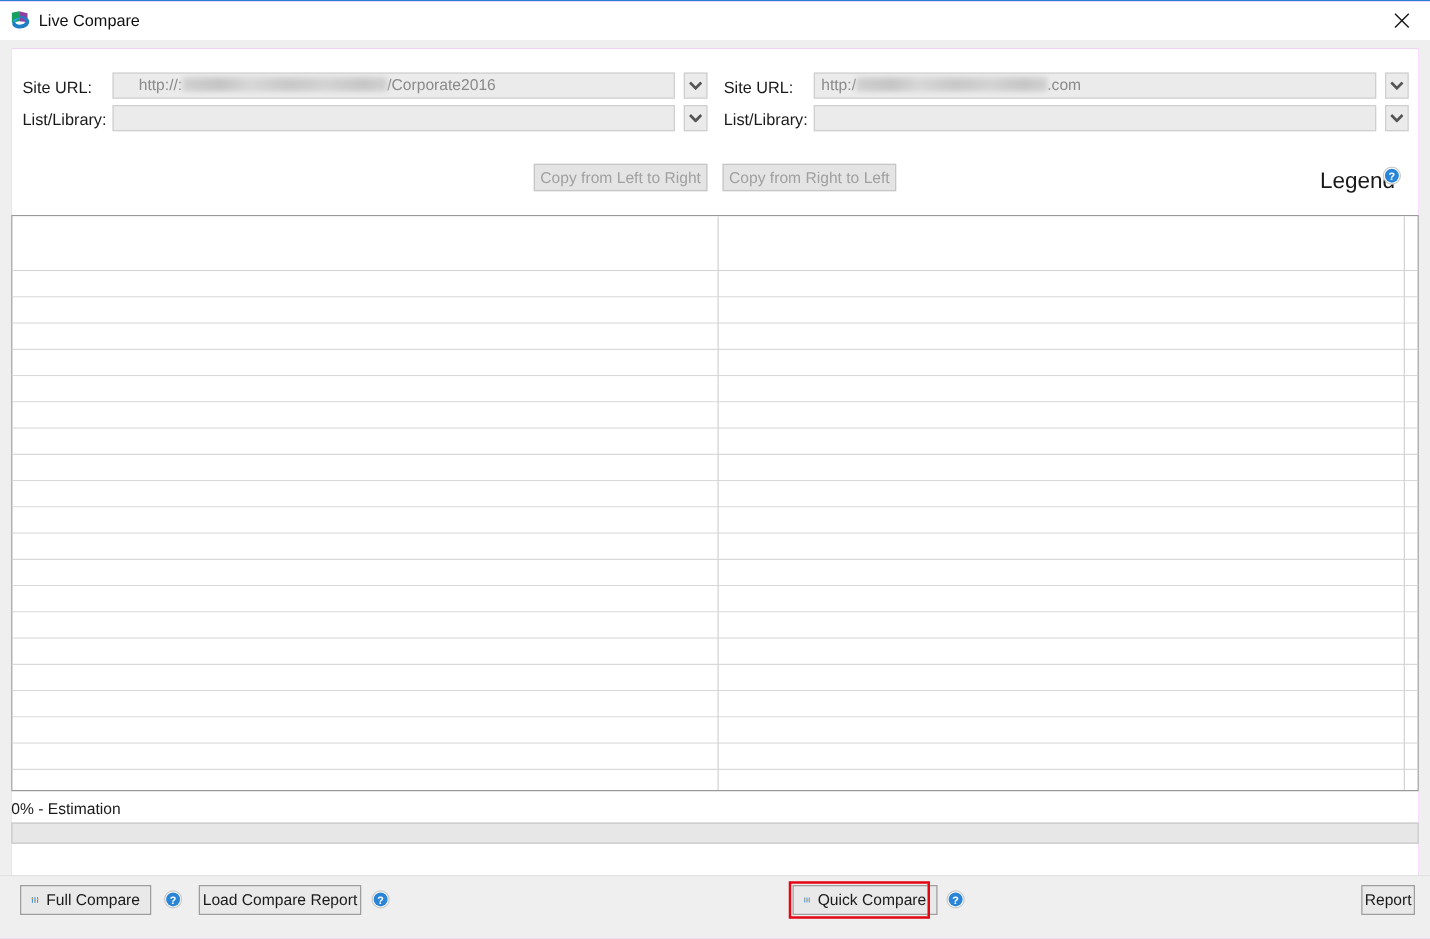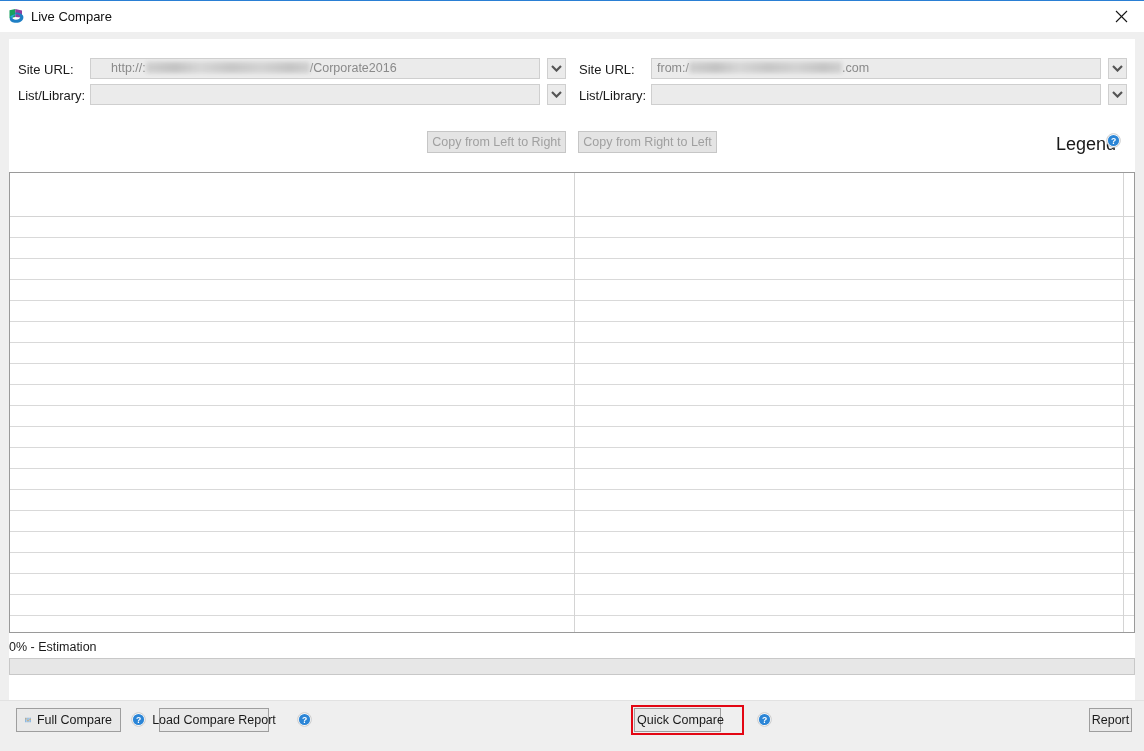--- a/index.html
+++ b/index.html
@@ -297,21 +297,21 @@
   <div class="field-label" style="left:18px; top:87px;">List/Library:</div>
   <div class="textbox" style="left:90px; top:83px; width:450px;"></div>
   <div class="dropbtn" style="left:547px; top:83px;">
     <svg width="11" height="7" viewBox="0 0 11 7">
       <path d="M1 1 L5.5 5.6 L10 1" stroke="#555555" stroke-width="2.1" fill="none"></path>
     </svg>
   </div>
 
   <div class="field-label" style="left:579px; top:61px;">Site URL:</div>
   <div class="textbox" style="left:651px; top:57px; width:450px;">
-    <span>from:/</span><span class="redacted" style="width:153px;"></span><span>.com</span>
+    <span>http:/</span><span class="redacted" style="width:153px;"></span><span>.com</span>
   </div>
   <div class="dropbtn" style="left:1108px; top:57px;">
     <svg width="11" height="7" viewBox="0 0 11 7">
       <path d="M1 1 L5.5 5.6 L10 1" stroke="#555555" stroke-width="2.1" fill="none"></path>
     </svg>
   </div>
 
   <div class="field-label" style="left:579px; top:87px;">List/Library:</div>
   <div class="textbox" style="left:651px; top:83px; width:450px;"></div>
   <div class="dropbtn" style="left:1108px; top:83px;">
@@ -377,30 +377,30 @@
     <span>Full Compare</span>
   </div>
   <div class="help-icon" style="left:131px; top:711px;">
     <svg width="15" height="15" viewBox="0 0 15 15">
       <circle cx="7.5" cy="7.5" r="6.8" fill="#ffffff" stroke="#c9c9c9" stroke-width="1"></circle>
       <circle cx="7.5" cy="7.5" r="5.6" fill="#2b85d6"></circle>
       <text x="7.5" y="11" font-family="Liberation Sans, sans-serif" font-size="8.6" font-weight="bold" fill="#ffffff" text-anchor="middle">?</text>
     </svg>
   </div>
 
-  <div class="btn plain" style="left:159px; top:707px; width:110px; height:24px;">Load Compare Report</div>
+  <div class="btn plain" style="left:159px; top:707px; width:130px; height:24px;">Load Compare Report</div>
   <div class="help-icon" style="left:297px; top:711px;">
     <svg width="15" height="15" viewBox="0 0 15 15">
       <circle cx="7.5" cy="7.5" r="6.8" fill="#ffffff" stroke="#c9c9c9" stroke-width="1"></circle>
       <circle cx="7.5" cy="7.5" r="5.6" fill="#2b85d6"></circle>
       <text x="7.5" y="11" font-family="Liberation Sans, sans-serif" font-size="8.6" font-weight="bold" fill="#ffffff" text-anchor="middle">?</text>
     </svg>
   </div>
 
-  <div class="btn plain" style="left:634px; top:707px; width:87px; height:24px;">
+  <div class="btn plain" style="left:634px; top:707px; width:116px; height:24px;">
     <svg class="slider-icon" width="17" height="14" viewBox="0 0 17 14">
       <line x1="2.5" y1="0.5" x2="2.5" y2="13.5" stroke="#2b85d6" stroke-width="2.2"></line>
       <line x1="8.5" y1="0.5" x2="8.5" y2="13.5" stroke="#2b85d6" stroke-width="2.2"></line>
       <line x1="14.5" y1="0.5" x2="14.5" y2="13.5" stroke="#2b85d6" stroke-width="2.2"></line>
       <rect x="0.8" y="2.4" width="3.4" height="2.4" fill="#f0a030"></rect>
       <rect x="6.8" y="7.6" width="3.4" height="2.4" fill="#f0a030"></rect>
       <rect x="12.8" y="4.6" width="3.4" height="2.4" fill="#f0a030"></rect>
     </svg>
     <span>Quick Compare</span>
   </div>

